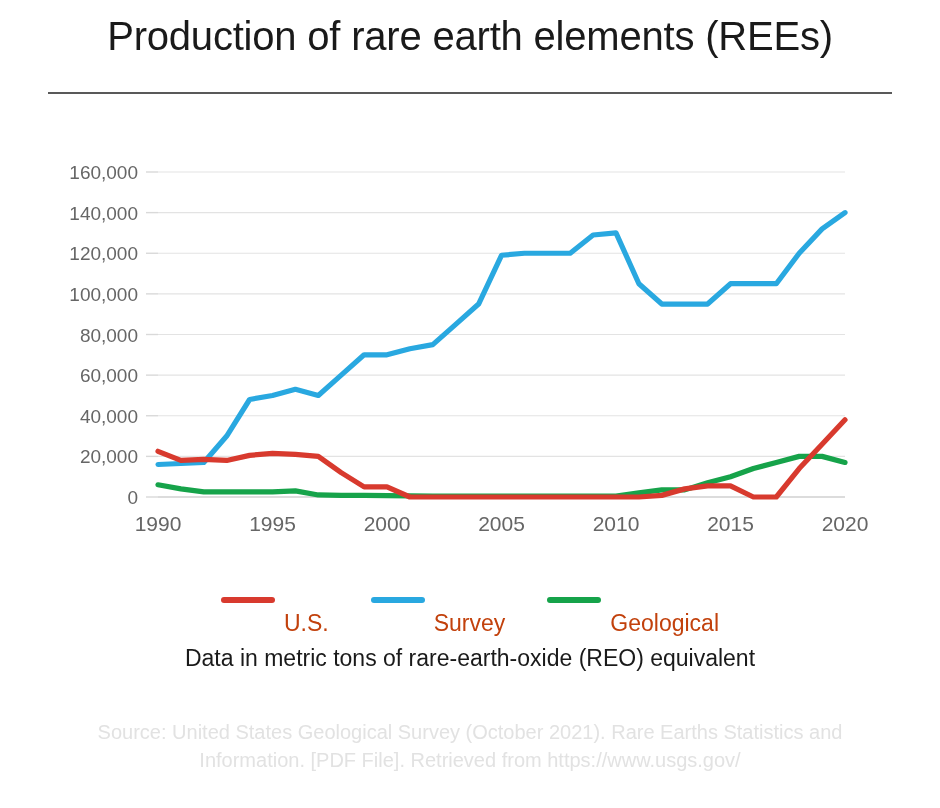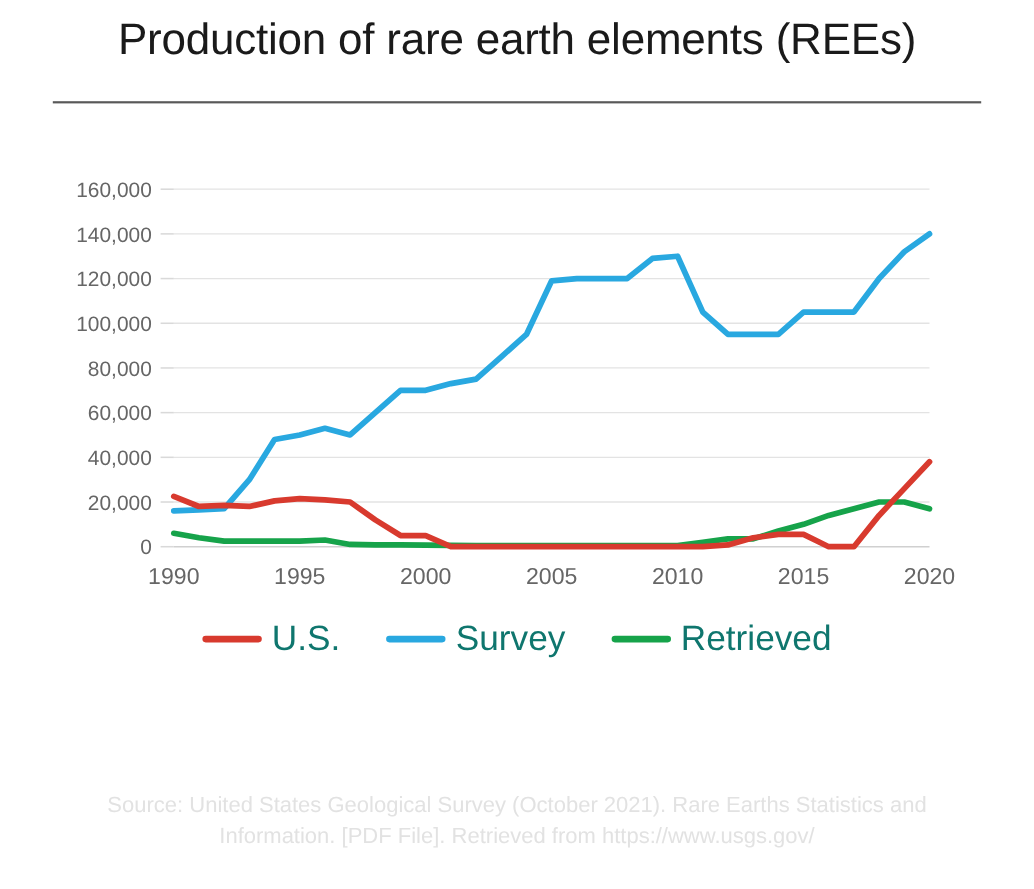--- a/index.html
+++ b/index.html
@@ -100,22 +100,23 @@
     display: flex;
     align-items: center;
     gap: 9px;
   }
   .legend-swatch {
     width: 54px;
     height: 6px;
     border-radius: 3px;
   }
   .legend-label {
-    font-size: 32px;
-    color: #0f766e;
+    font-size: 23px;
+    color: #c2410c;
+    margin-top: 48px;
   }
   
   #caption {
     position: absolute;
     left: 0;
     top: 645px;
     width: 940px;
     text-align: center;
     font-size: 23px;
     color: #1a1a1a;
@@ -198,20 +199,21 @@
     <div class="legend-item">
       <span class="legend-swatch" style="background: rgb(216, 58, 46);"></span>
       <span class="legend-label">U.S.</span>
     </div>
     <div class="legend-item">
       <span class="legend-swatch" style="background: rgb(41, 168, 224);"></span>
       <span class="legend-label">Survey</span>
     </div>
     <div class="legend-item">
       <span class="legend-swatch" style="background: rgb(22, 163, 74);"></span>
-      <span class="legend-label">Retrieved</span>
+      <span class="legend-label">Geological</span>
     </div>
   </div>
 
+  <div id="caption">Data in metric tons of rare-earth-oxide (REO) equivalent</div>
 
   <div id="source">Source: United States Geological Survey (October 2021). Rare Earths Statistics and Information. [PDF File]. Retrieved from https://www.usgs.gov/</div>
 
 </div>
 
 </body></html>

